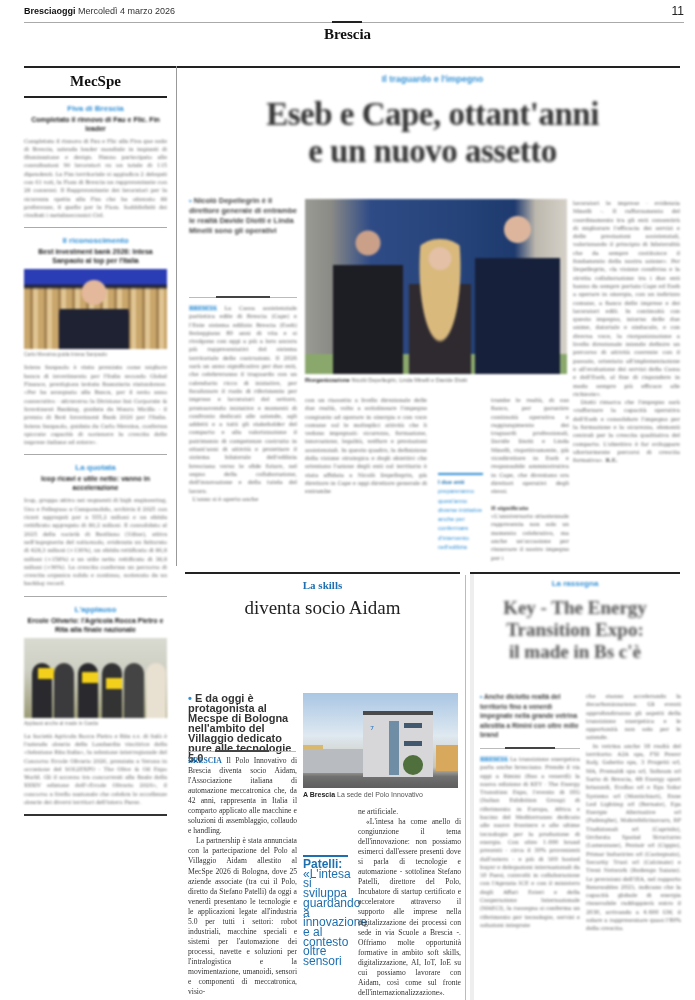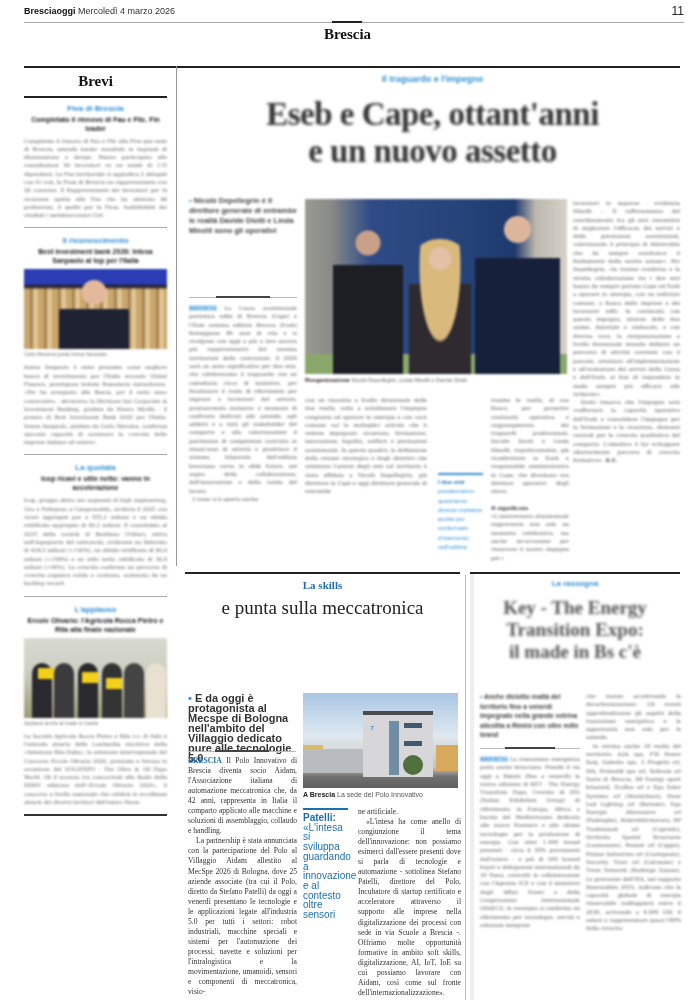--- a/index.html
+++ b/index.html
@@ -109,22 +109,22 @@
   .building-photo .glass { position: absolute; left: 86px; top: 28px; width: 10px; height: 54px; background: #6f8ea6; }
   .building-photo .win { position: absolute; width: 18px; height: 5px; background: #42586f; }
   .building-photo .logo { position: absolute; left: 67px; top: 33px; width: 10px; height: 10px; color: #1f73c0; font-size: 10px; font-family: "DejaVu Sans", sans-serif; line-height: 10px; }
   .building-photo .low { position: absolute; left: 0; top: 56px; width: 62px; height: 24px; background: #b8bcc0; }
   .building-photo .yellow { position: absolute; left: 0; top: 52px; width: 20px; height: 26px; background: #d9b96d; }
   .building-photo .yellow2 { position: absolute; right: 0; top: 52px; width: 22px; height: 26px; background: #d8a85c; }
   .building-photo .tree { position: absolute; left: 100px; top: 62px; width: 20px; height: 20px; background: #4f6f3c; border-radius: 10px; }
   .photo-caption2 { position: absolute; left: 303px; top: 791px; width: 160px;
     font-family: "Liberation Sans", sans-serif; font-size: 7px; color: #555; }
   .photo-caption2 b { color: #222; }
-  .quote-box { position: absolute; left: 303px; top: 808px; width: 45px;
-    font-family: "Liberation Sans", sans-serif; font-size: 10px; line-height: 9.7px; color: #1d6fb0; }
+  .quote-box { position: absolute; left: 303px; top: 855px; width: 45px;
+    font-family: "Liberation Sans", sans-serif; font-size: 12px; line-height: 9.7px; color: #1d6fb0; }
   .quote-box .bar { height: 2px; background: #1d6fb0; margin-bottom: 3px; }
   .quote-box b { display: block; }
 
   
   .right-kicker { position: absolute; left: 470px; top: 579px; width: 210px; text-align: center;
     color: #3591d4; font-family: "Liberation Sans", sans-serif; font-weight: bold; font-size: 8px; filter: blur(1px); }
   .right-headline { position: absolute; left: 470px; top: 597px; width: 210px; text-align: center;
     font-family: "Liberation Serif", serif; font-weight: bold; font-size: 19px; line-height: 22px; color: #555; filter: blur(1.4px); }
   .right-summary { position: absolute; left: 480px; top: 692px; width: 100px;
     font-family: "Liberation Sans", sans-serif; font-weight: bold; font-size: 6.6px; line-height: 9.6px; color: #444; filter: blur(1.2px); }
@@ -139,21 +139,21 @@
   <span class="pagenum">11</span>
 </div>
 <div class="top-rule"></div>
 <div class="section-tick"></div>
 <div class="section-title">Brescia</div>
 
 <div class="brevi-frame-top"></div>
 <div class="brevi-sep-v"></div>
 
 <div class="brevi">
-  <div class="brevi-title">Brevi</div>
+  <div class="brevi-title">MecSpe</div>
   <div class="brevi-rule"></div>
 
   <div class="brief">
     <div class="kicker">Fiva di Brescia</div>
     <div class="brief-head">Completato il rinnovo di Fau e Flic. Fin leader</div>
     <div class="brief-body">Completato il rinnovo di Fau e Flic alla Fiva que sede di Brescia, azienda leader mondiale in impianti di illuminazione e design. Hanno partecipato alle consultazioni 90 lavoratori su un totale di 115 dipendenti. La Fim territoriale si aggiudica 2 delegati con 61 voti, la Fiom di Brescia un rappresentante con 28 consensi. Il Rappresentante dei lavoratori per la sicurezza spetta alla Fim che ha ottenuto 88 preferenze, 8 quelle per la Fiom. Sodddisfatti dei risultati i metalmeccanici Cisl.</div>
   </div>
   <div class="brief-sep"></div>
 
   <div class="brief">
@@ -246,21 +246,21 @@
     <b>R.E.</b>
   </div>
 </div>
 
 <div class="main-bottom-rule"></div>
 <div class="right-bottom-rule"></div>
 <div class="vsep-lower"></div>
 
 <div class="lower-kicker">La skills</div>
 <div class="lower-headline">
-  <div>e punta sulla meccatronica</div>
+  <div>diventa socio Aidam</div>
 </div>
 <div class="lower-summary">
   <span class="dot">• </span><span>E da oggi è protagonista al Mecspe di Bologna nell'ambito del Villaggio dedicato pure alle tecnologie 5.0</span>
 </div>
 <div class="small-sep" style="left:188px;top:751px;width:108px">
     <div class="mid"></div>
   </div>
 
 <div class="lower-body" style="left:188px;top:756px;width:109px;height:244px;overflow:hidden">
   <p><span class="dl">BRESCIA</span> <span>Il Polo Innovativo di Brescia diventa socio Aidam, l'Associazione italiana di automazione meccatronica che, da 42 anni, rappresenta in Italia il comparto applicato alle macchine e soluzioni di assemblaggio, collaudo e handling.</span></p>

